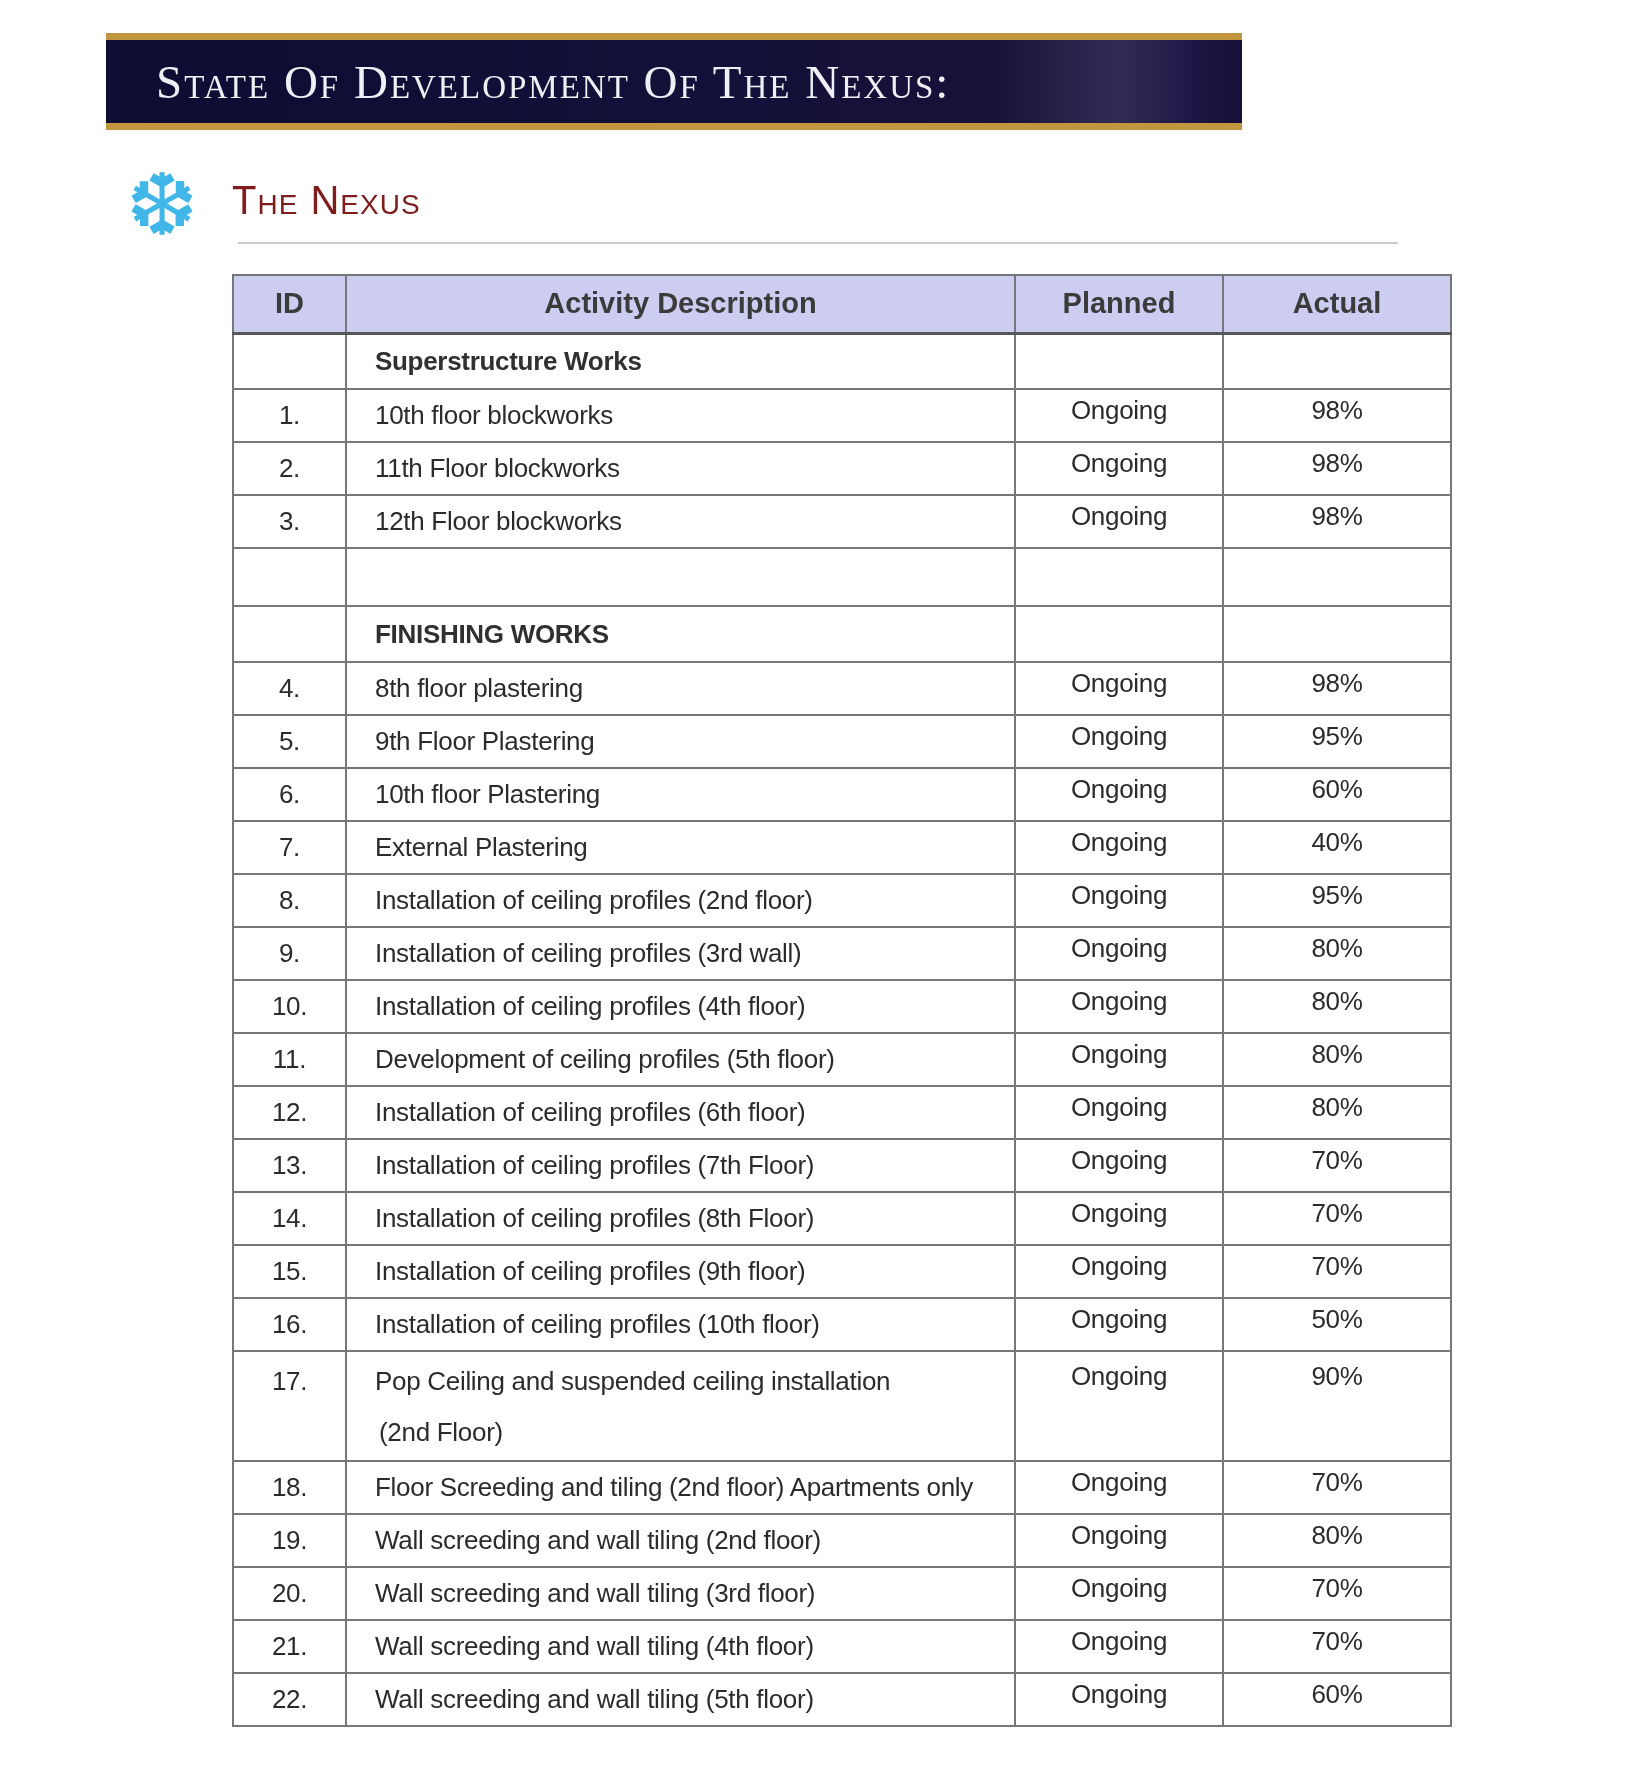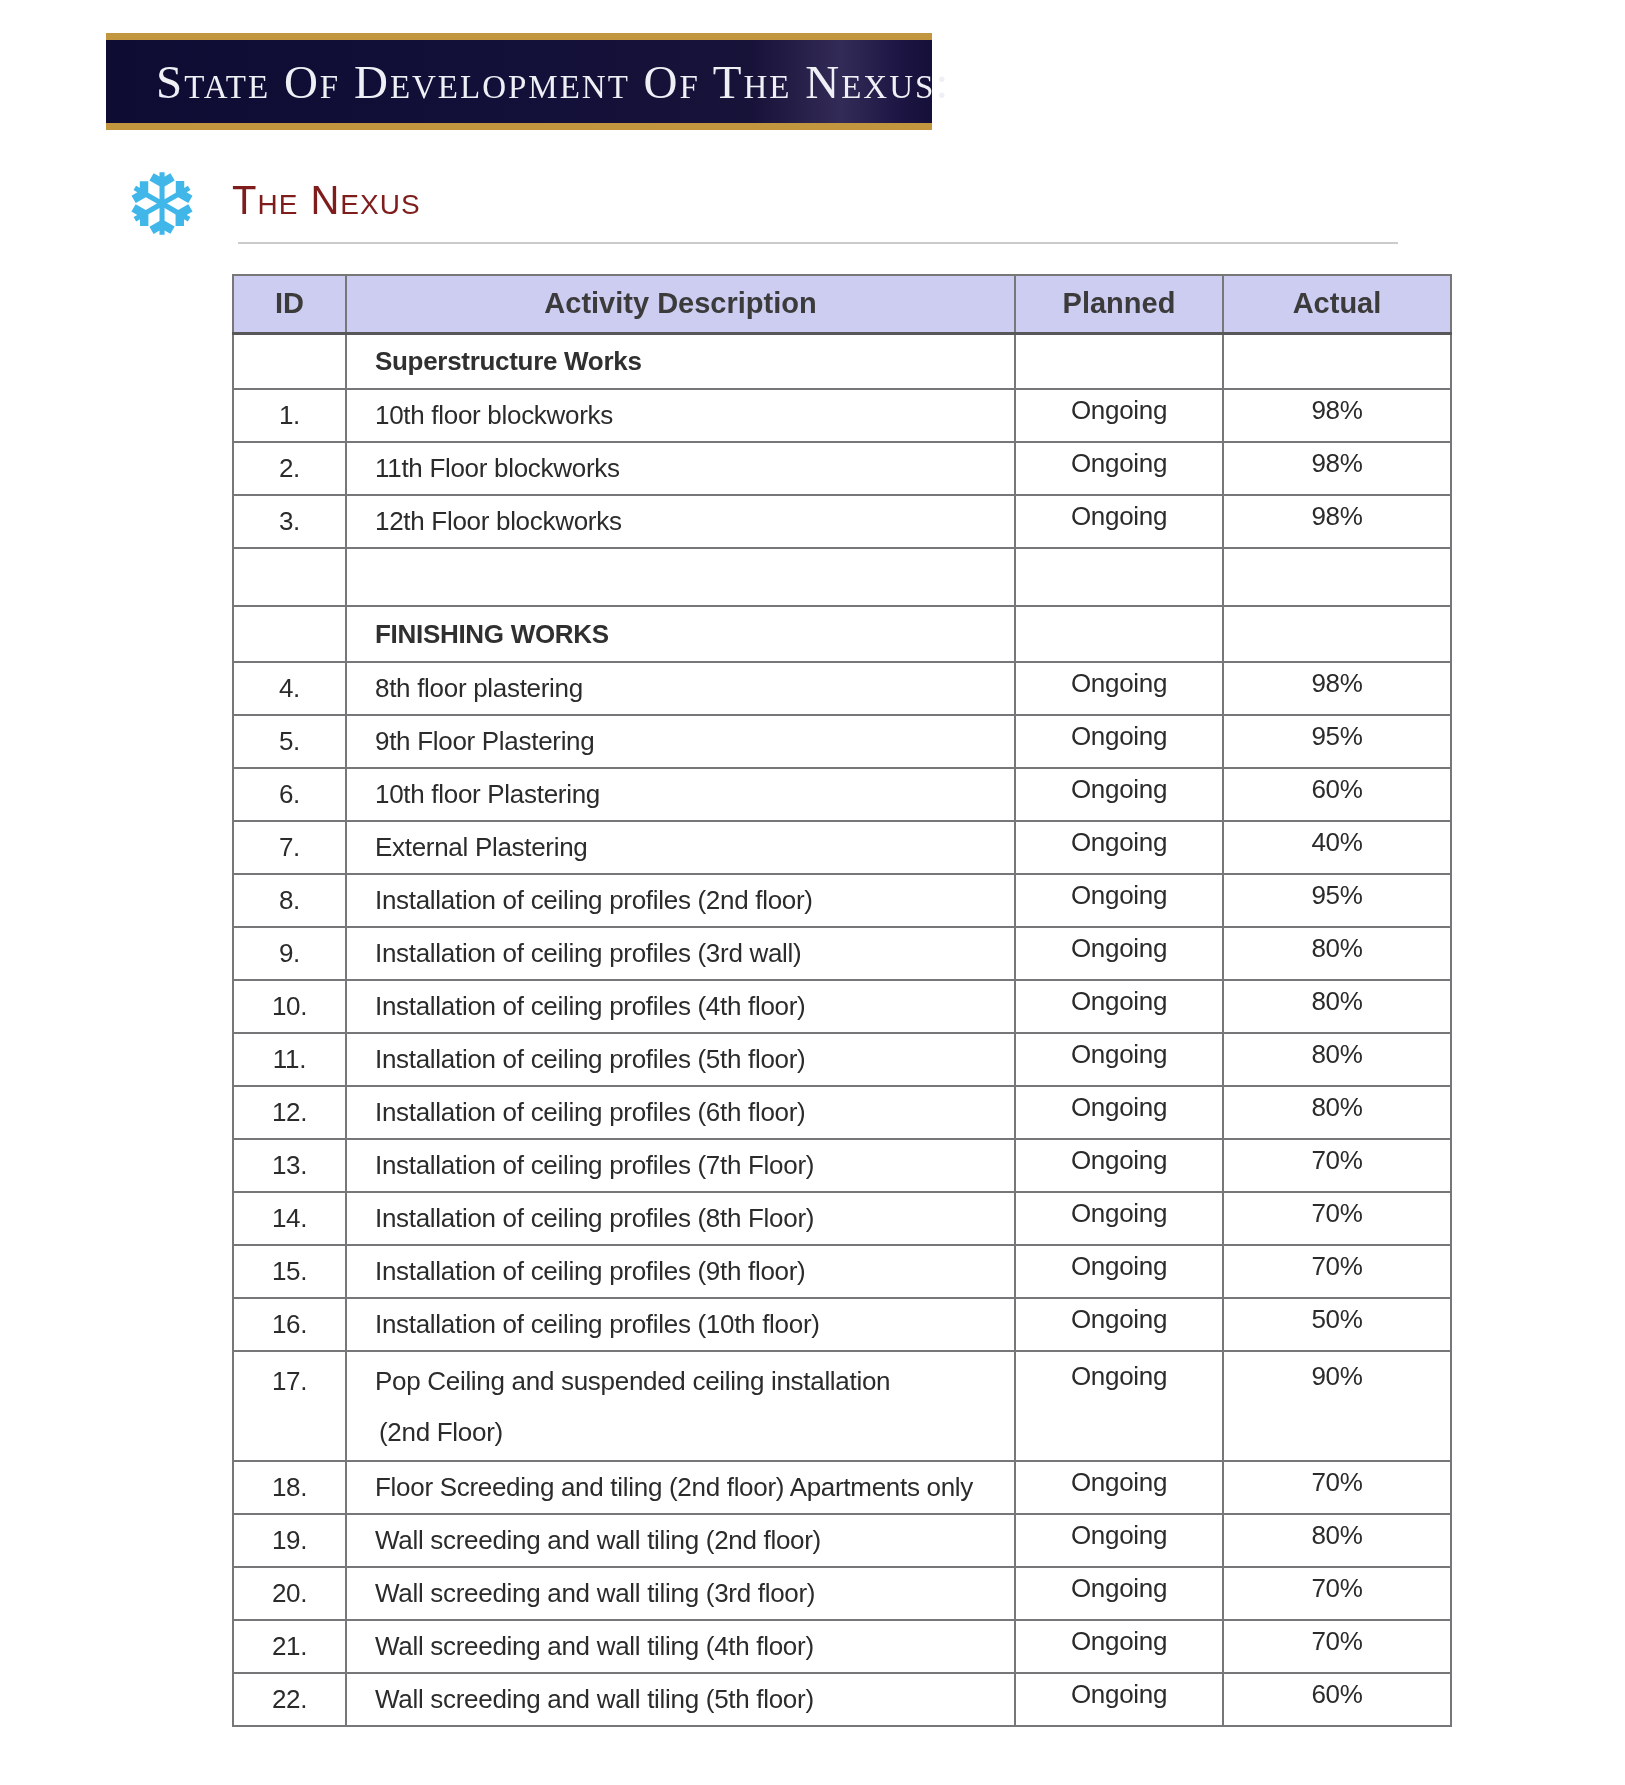--- a/index.html
+++ b/index.html
@@ -8,21 +8,21 @@
     width:1625px;height:1785px;
     background:#ffffff;
     overflow:hidden;
     font-family:"Liberation Sans", sans-serif;
     color:#262626;
   }
 
   
   .banner{
     position:absolute;left:106px;top:33px;
-    width:826px;height:97px;
+    width:1136px;height:97px;
     box-sizing:border-box;
     border-top:7px solid #c2963e;
     border-bottom:7px solid #c2963e;
     background:linear-gradient(90deg,#0e0c33 0%,#131039 55%,#171238 78%,#332b57 89%,#1d1543 96%,#141039 100%);
     display:flex;align-items:center;
   }
   .banner-text{
     padding-left:50px;
     font-family:"Liberation Serif", serif;
     font-variant:small-caps;
@@ -221,21 +221,21 @@
           <td class="c-id">10.</td>
           <td class="c-activity">
             <div>Installation of ceiling profiles (4th floor)</div>
           </td>
           <td class="c-planned"><span class="lift">Ongoing</span></td>
           <td class="c-actual"><span class="lift">80%</span></td>
         </tr>
         <tr class="row-data">
           <td class="c-id">11.</td>
           <td class="c-activity">
-            <div>Installation of ceiling profiles (5th floor)</div>
+            <div>Development of ceiling profiles (5th floor)</div>
           </td>
           <td class="c-planned"><span class="lift">Ongoing</span></td>
           <td class="c-actual"><span class="lift">80%</span></td>
         </tr>
         <tr class="row-data">
           <td class="c-id">12.</td>
           <td class="c-activity">
             <div>Installation of ceiling profiles (6th floor)</div>
           </td>
           <td class="c-planned"><span class="lift">Ongoing</span></td>

